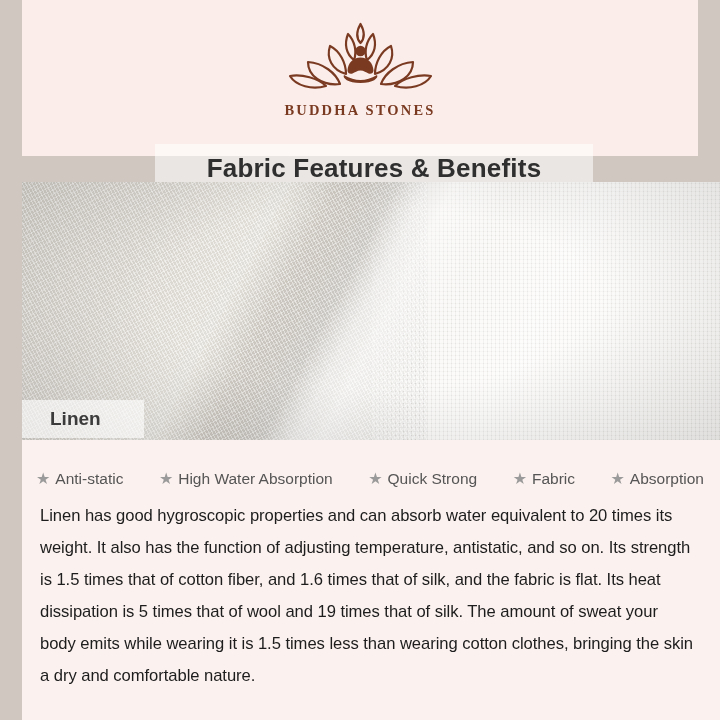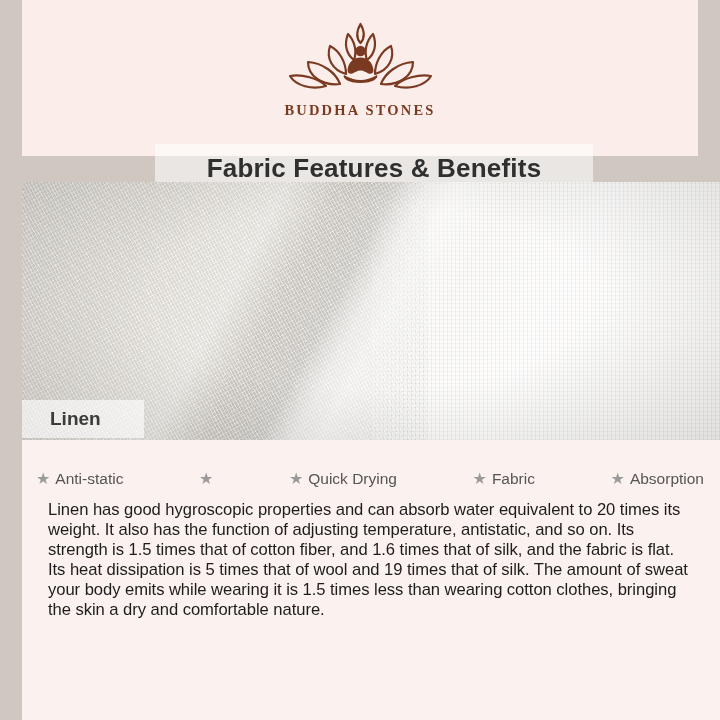--- a/index.html
+++ b/index.html
@@ -177,23 +177,23 @@
     font-size: 16px;
     line-height: 1;
   }
   .feature .ftext {
     font-size: 15.5px;
     color: #555555;
     font-family: "Liberation Sans", sans-serif;
     text-align: right;
   }
   .body-copy {
-    padding: 12px 26px 0 26px;
+    padding: 12px 26px 0 18px;
     font-size: 16.6px;
-    line-height: 20px;
+    line-height: 32px;
     color: #1d1d1d;
     letter-spacing: -0.05px;
     font-family: "Liberation Sans", sans-serif;
   }
 </style>
 </head>
 <body>
 
 <div class="page">
 
@@ -248,24 +248,25 @@
   </div>
 
   <div class="text-panel">
     <div class="features">
       <div class="feature">
         <span class="star">★</span>
         <span class="ftext">Anti-static</span>
       </div>
       <div class="feature">
         <span class="star">★</span>
-      </div>
-      <div class="feature">
-        <span class="star">★</span>
-        <span class="ftext">Quick Drying</span>
+        <span class="ftext">High Water Absorption</span>
+      </div>
+      <div class="feature">
+        <span class="star">★</span>
+        <span class="ftext">Quick Strong</span>
       </div>
       <div class="feature">
         <span class="star">★</span>
         <span class="ftext">Fabric</span>
       </div>
       <div class="feature">
         <span class="star">★</span>
         <span class="ftext">Absorption</span>
       </div>
     </div>

